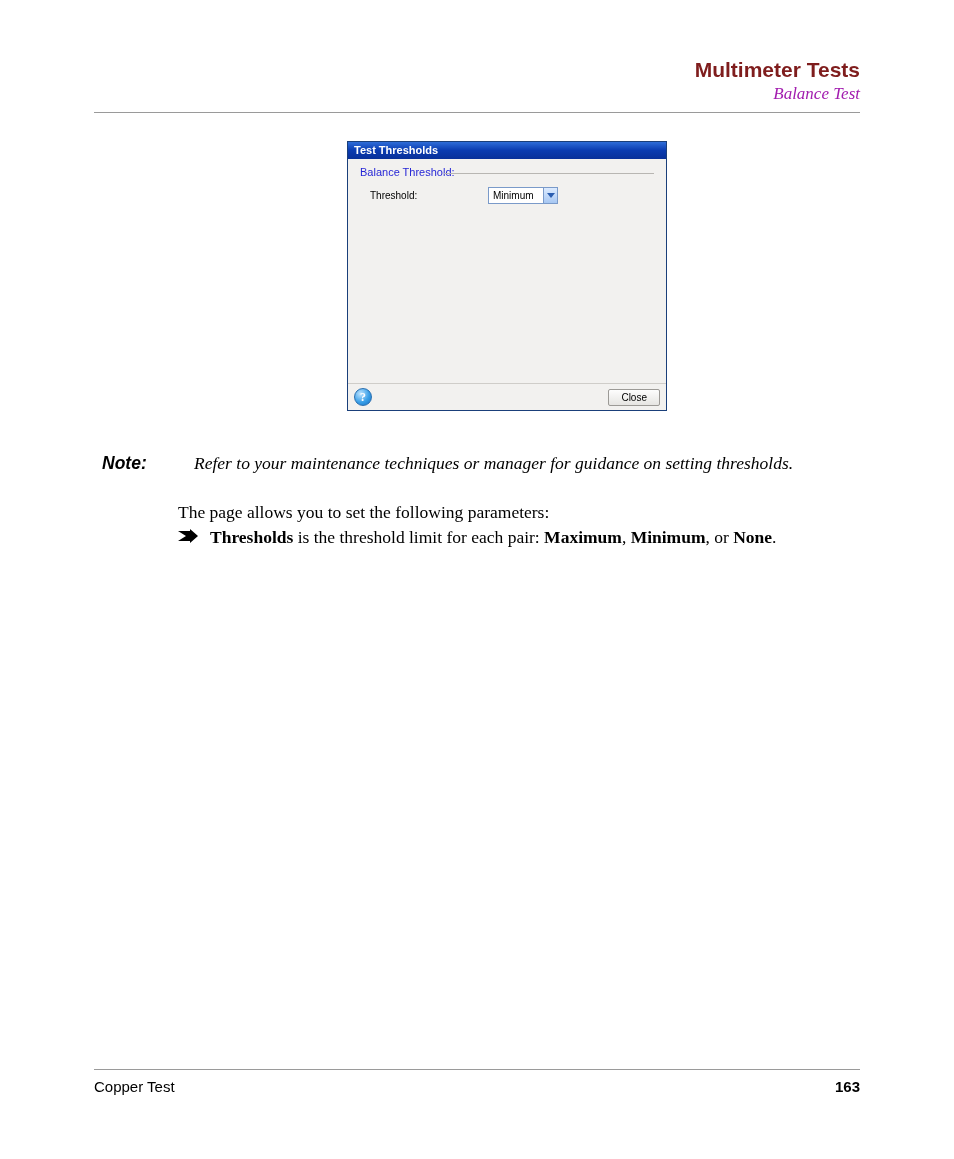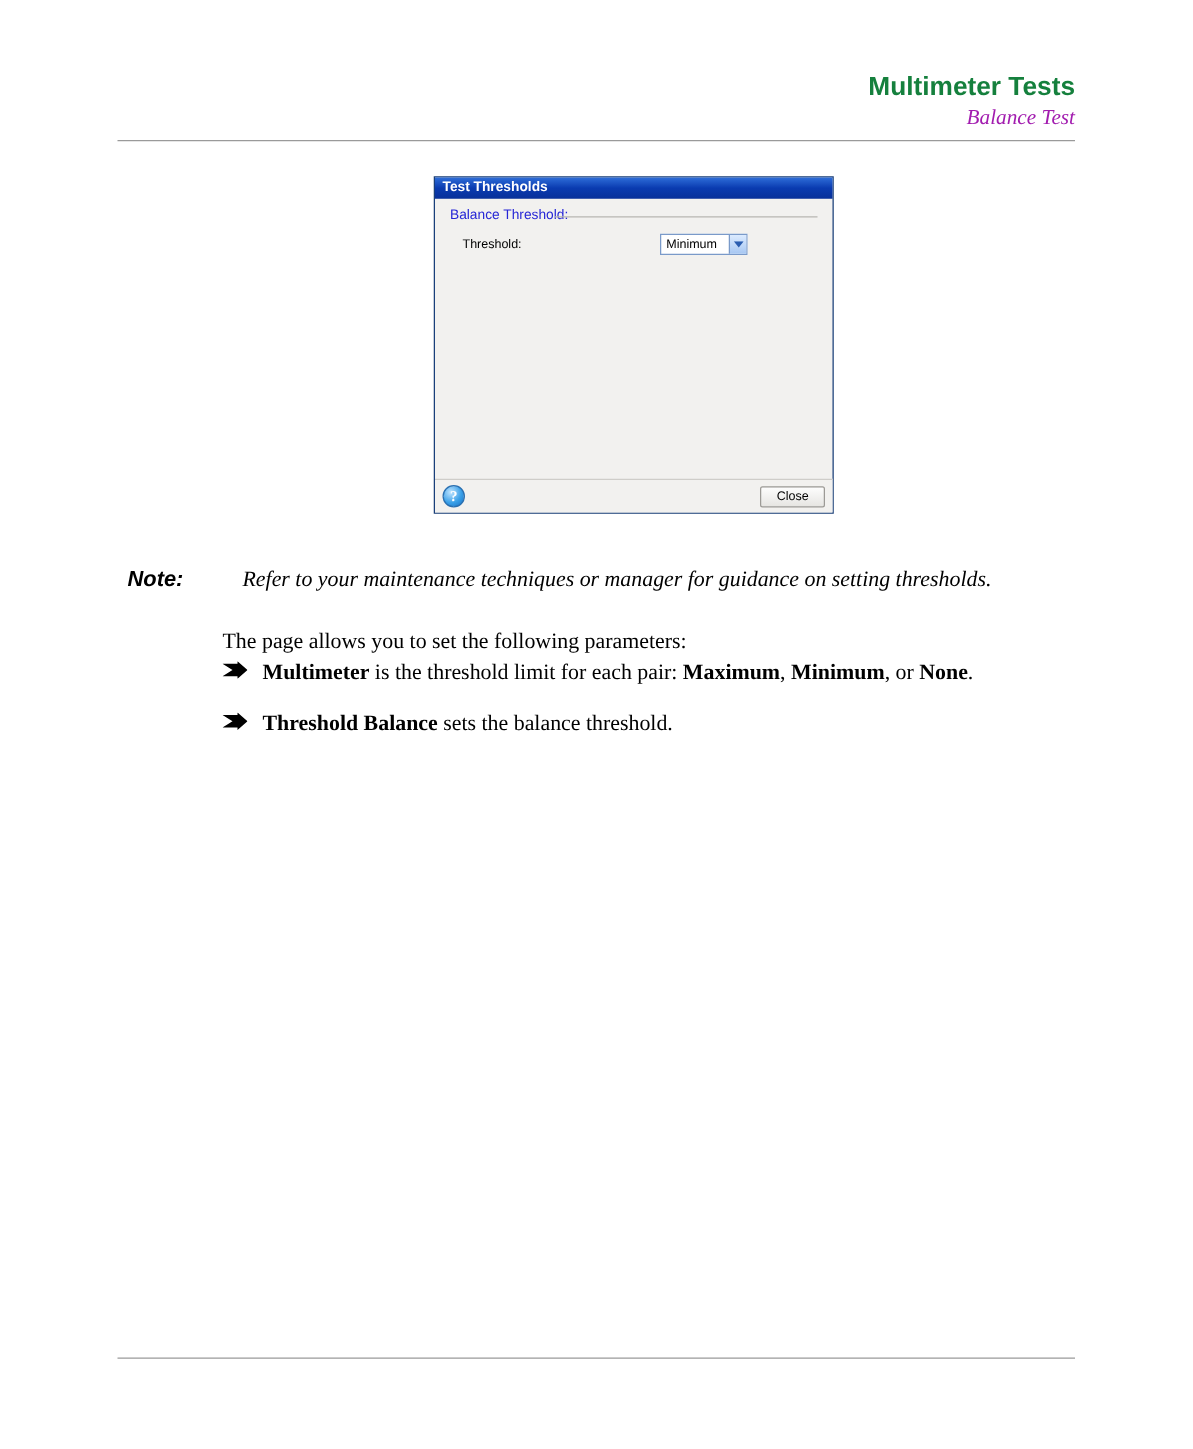--- a/index.html
+++ b/index.html
@@ -17,21 +17,21 @@
     padding: 58px 94px 0 94px;
   }
   .header {
     text-align: right;
     margin-bottom: 6px;
   }
   .header-title {
     font-family: Arial, Helvetica, sans-serif;
     font-weight: 700;
     font-size: 21px;
-    color: #15803d;
+    color: #7f1d1d;
   }
   .header-sub {
     font-style: italic;
     font-size: 17px;
     color: #a21caf;
     margin-top: 2px;
   }
   .header-rule {
     border: none;
     border-top: 1.5px solid #9a9a9a;
@@ -81,21 +81,20 @@
     left: 2px;
     background: #f2f1ef;
     padding: 0 2px;
   }
   .form-row {
     display: flex;
     align-items: center;
     font-size: 10px;
     color: #000;
     margin-top: 10px;
-    gap: 40px;
   }
   .form-row:first-of-type { margin-top: 14px; }
   .form-label {
     width: 124px;
     padding-left: 6px;
   }
   .select {
     display: inline-flex;
     align-items: center;
     border: 1px solid #7a9ac9;
@@ -266,29 +265,25 @@
 
     <div class="para">The page allows you to set the following parameters:</div>
 
     <ul class="bullets">
       <li>
         <span class="arrow">
           <svg width="20" height="14" viewBox="0 0 20 14">
               <polygon points="0,2 12,2 12,0 20,7 12,14 12,12 0,12 8,7" fill="#000"></polygon>
             </svg>
         </span>
-        <span class="b">Multimeter</span><span> is the threshold limit for each pair: </span><span class="b">Maximum</span><span>, </span><span class="b">Minimum</span><span>, or </span><span class="b">None</span><span>.</span>
-      </li>
-      <li>
-        <span class="arrow">
-          <svg width="20" height="14" viewBox="0 0 20 14">
-              <polygon points="0,2 12,2 12,0 20,7 12,14 12,12 0,12 8,7" fill="#000"></polygon>
-            </svg>
-        </span>
-        <span class="b">Threshold Balance</span><span> sets the balance threshold.</span>
+        <span class="b">Thresholds</span><span> is the threshold limit for each pair: </span><span class="b">Maximum</span><span>, </span><span class="b">Minimum</span><span>, or </span><span class="b">None</span><span>.</span>
       </li>
     </ul>
   </div>
 </div>
 
 <div class="page-footer">
   <hr class="footer-rule">
+  <div class="footer-row">
+    <span class="footer-left">Copper Test</span>
+    <span class="footer-right">163</span>
+  </div>
 </div>
 
 </body></html>

